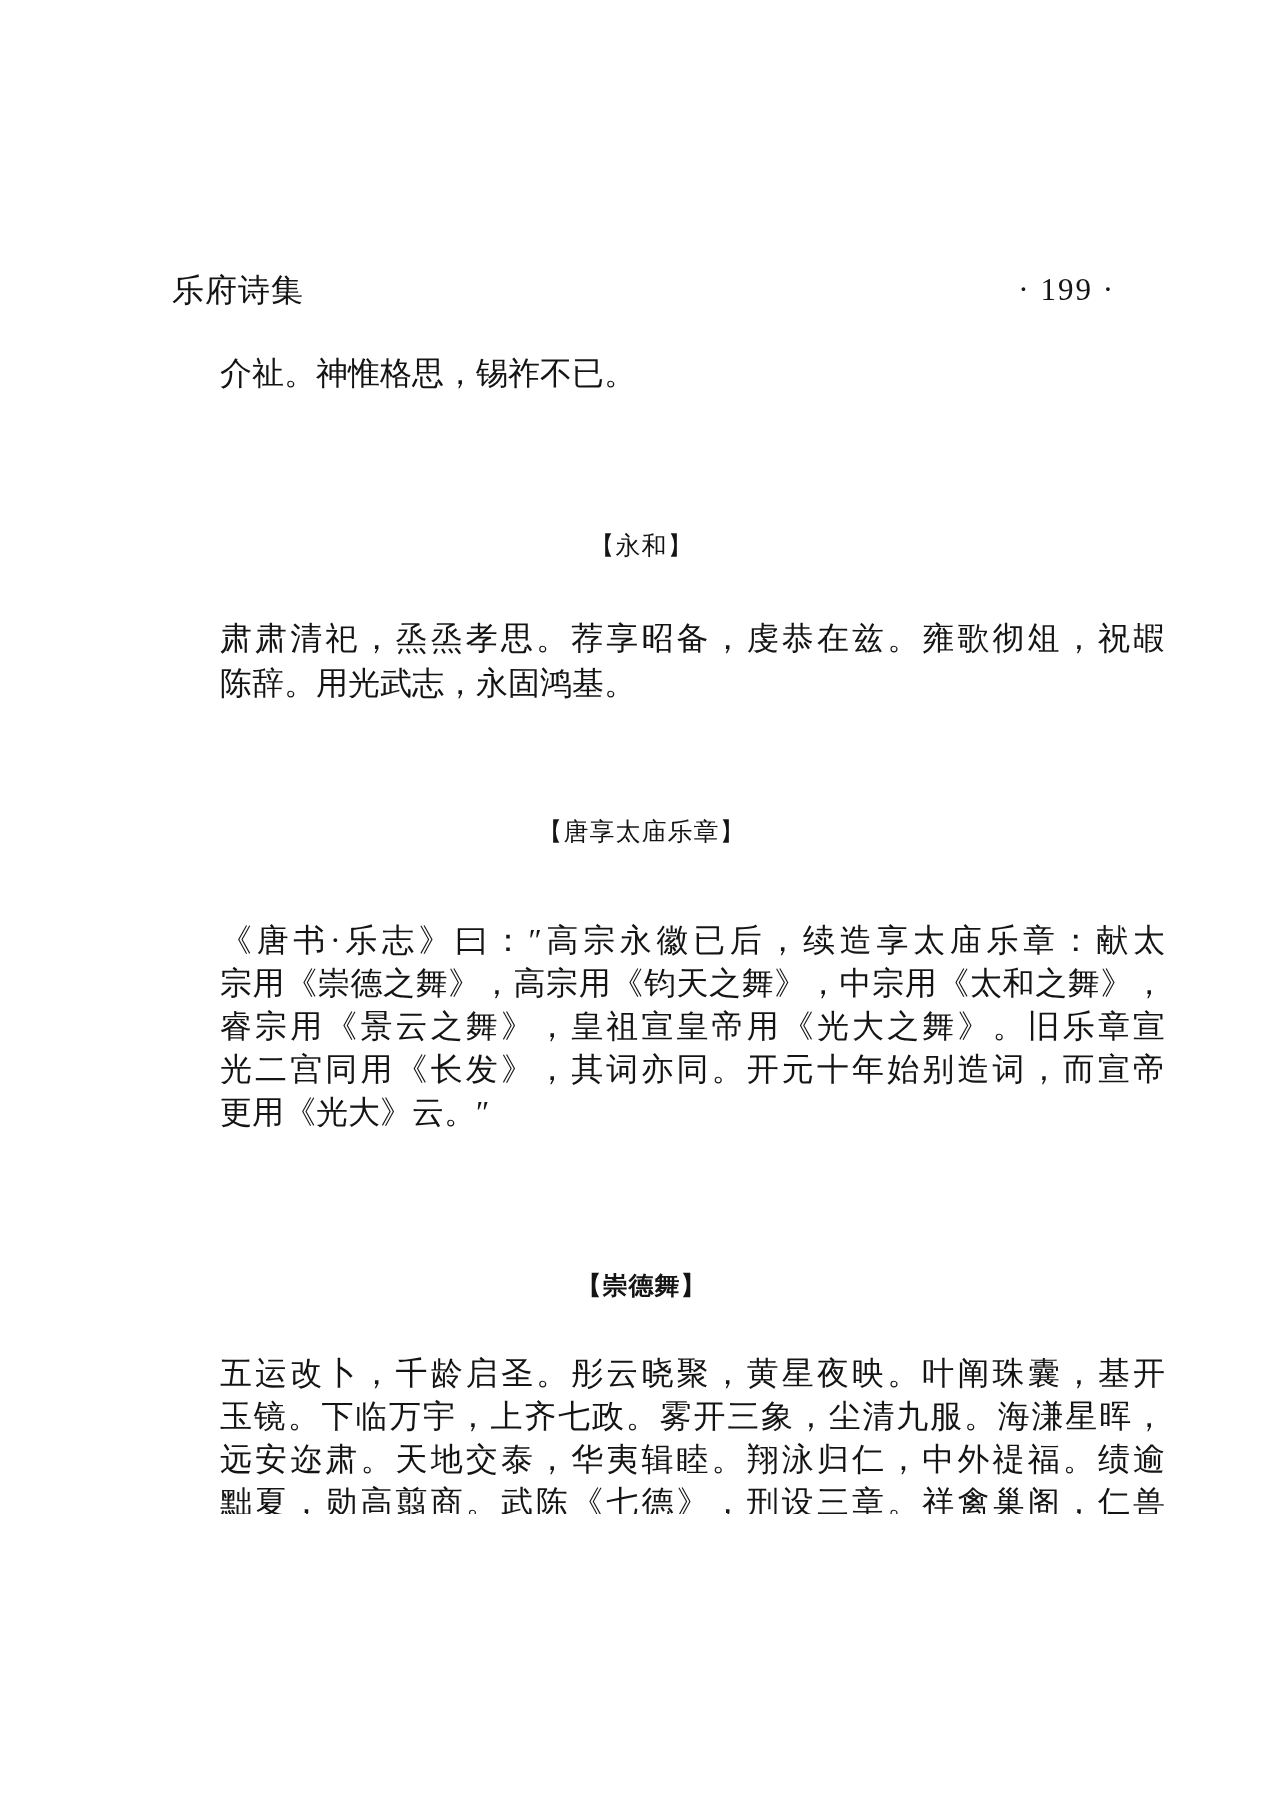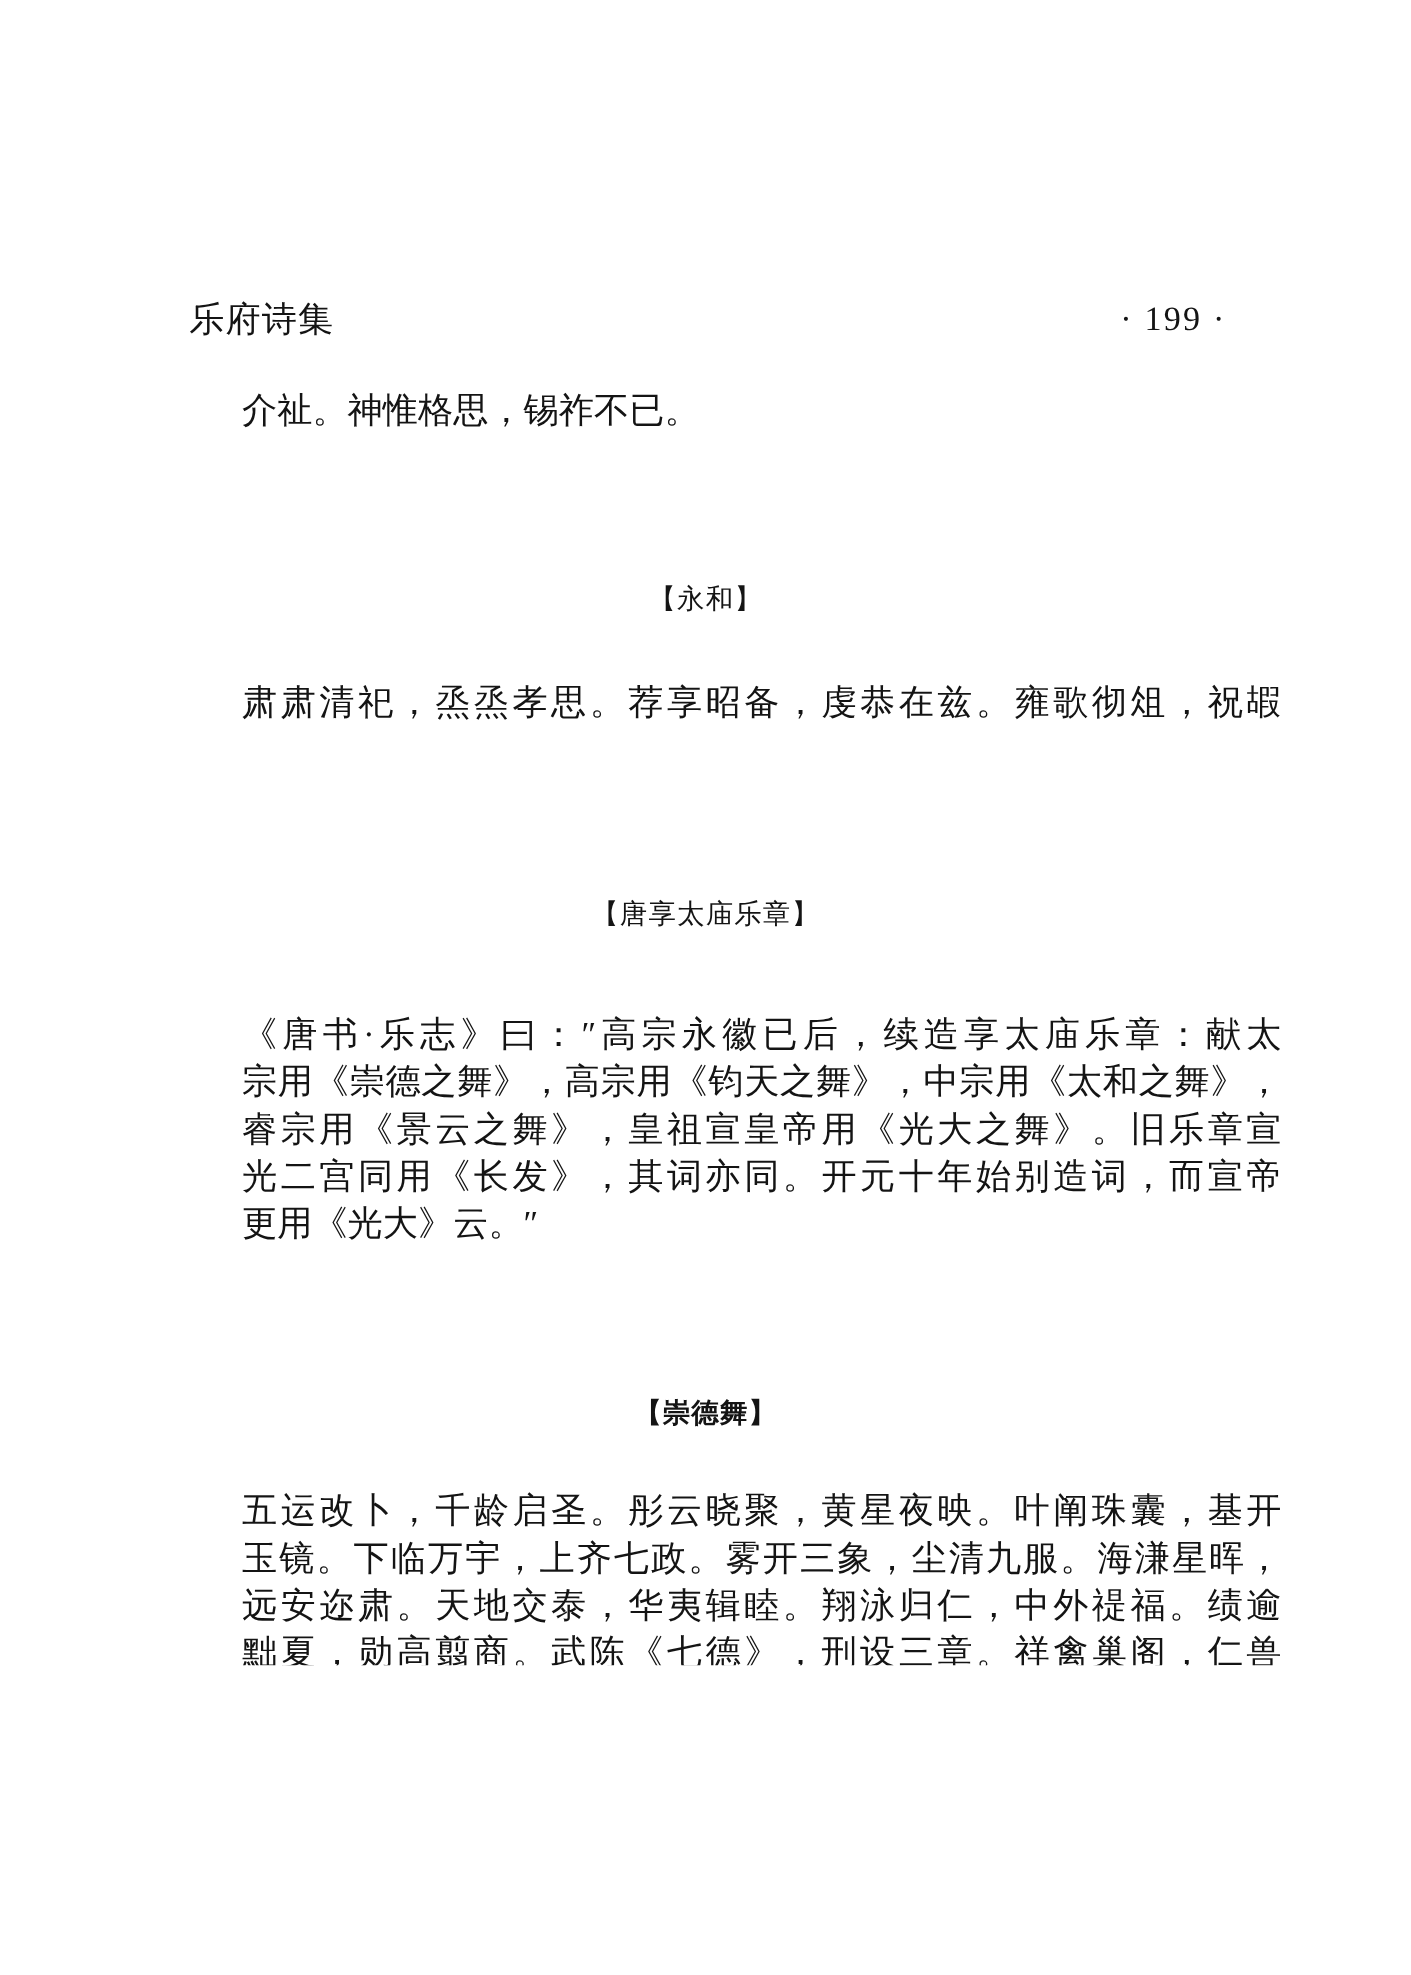--- a/index.html
+++ b/index.html
@@ -84,20 +84,21 @@
   </div>
 
   <div class="abs body-par par-intro">
       <div class="tline">介祉。神惟格思，锡祚不已。</div>
     </div>
 
   <div class="abs section-title title-yonghe">【永和】</div>
 
   <div class="abs body-par par-yonghe">
       <div class="tline just">肃肃清祀，烝烝孝思。荐享昭备，虔恭在兹。雍歌彻俎，祝嘏</div>
+      <div class="tline">陈辞。用光武志，永固鸿基。</div>
     </div>
 
   <div class="abs section-title title-tang">【唐享太庙乐章】</div>
 
   <div class="abs body-par par-tang">
       <div class="tline just">《唐书·乐志》曰：″高宗永徽已后，续造享太庙乐章：献太</div>
       <div class="tline just">宗用《崇德之舞》，高宗用《钧天之舞》，中宗用《太和之舞》，</div>
       <div class="tline just">睿宗用《景云之舞》，皇祖宣皇帝用《光大之舞》。旧乐章宣</div>
       <div class="tline just">光二宫同用《长发》，其词亦同。开元十年始别造词，而宣帝</div>
       <div class="tline">更用《光大》云。″</div>

